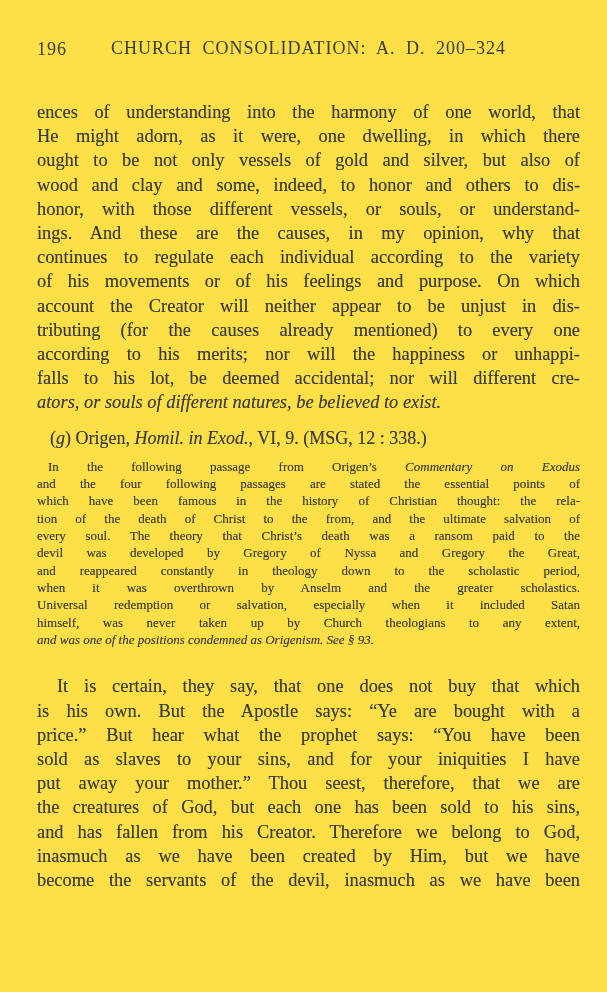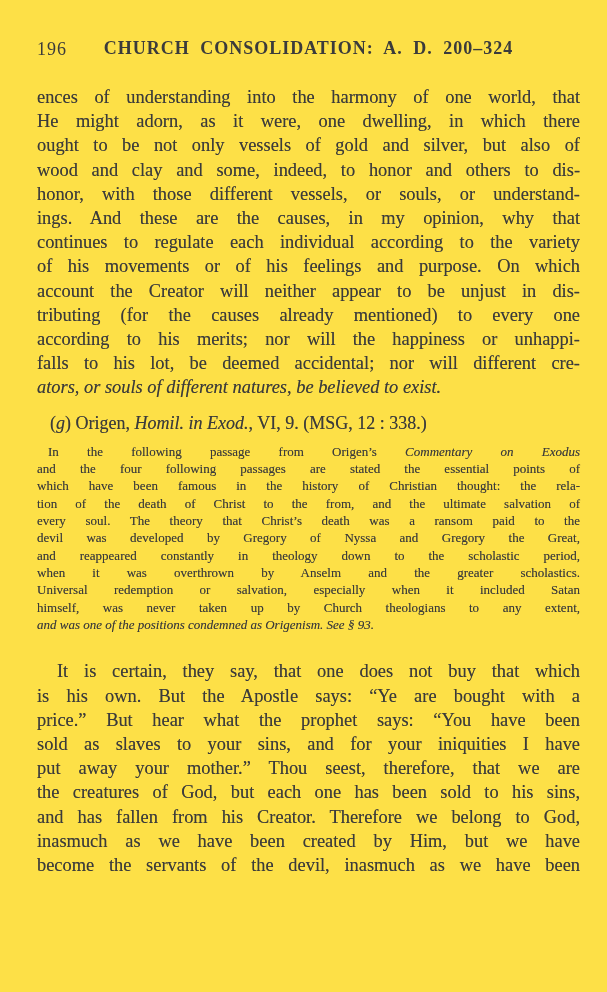--- a/index.html
+++ b/index.html
@@ -39,29 +39,28 @@
     left: 0;
     top: 1px;
     letter-spacing: 1px;
   }
   .running-title {
     display: block;
     text-align: center;
     letter-spacing: 1px;
     word-spacing: 5px;
     white-space: nowrap;
-    font-weight: bold;
   }
   
   .body-para {
     font-size: 18.4px;
     line-height: 24.2px;
     text-shadow: 0 0 0.5px rgba(59,59,59,0.55);
   }
-  .para1 { margin-top: 23px; }
+  .para1 { margin-top: 38px; }
   .para2 { margin-top: 26px; }
   .para2 .line:first-child { text-indent: 20px; }
   
   .citation {
     margin-top: 11px;
     font-size: 18px;
     line-height: 25px;
     text-indent: 13px;
     text-shadow: 0 0 0.5px rgba(59,59,59,0.55);
   }

